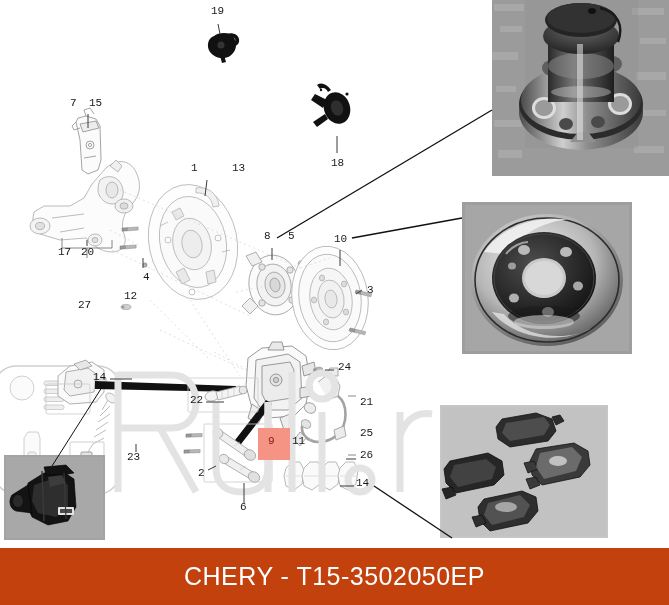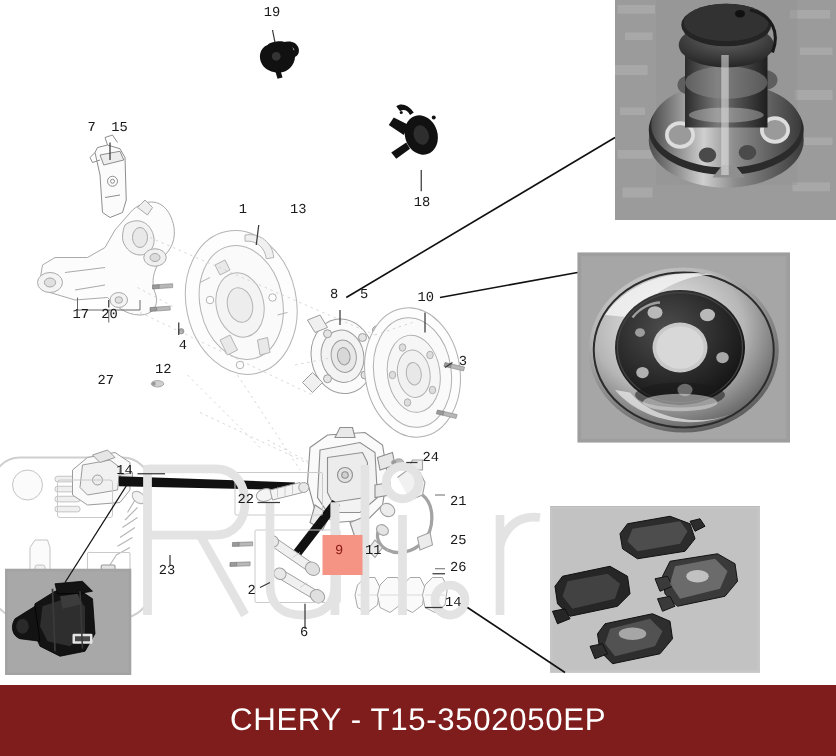--- a/index.html
+++ b/index.html
@@ -21,21 +21,21 @@
 
   
   .hlbox{position:absolute;background:#f59385;}
 
   
   .photo{position:absolute;overflow:hidden;background:#9a9a9a;}
   .photo svg{display:block;}
 
   
   .footer{position:absolute;left:0;bottom:0;width:669px;height:57px;
-          background:#7f1d1d;display:flex;align-items:center;
+          background:#c2410c;display:flex;align-items:center;
           justify-content:center;}
   .footer .ftxt{color:#ffffff;font-family:"Liberation Sans", sans-serif;
        font-size:25px;letter-spacing:0.5px;font-weight:400;}
 
   
   .art{position:absolute;left:0;top:0;width:669px;height:548px;}
 </style>
 </head>
 <body>
 

